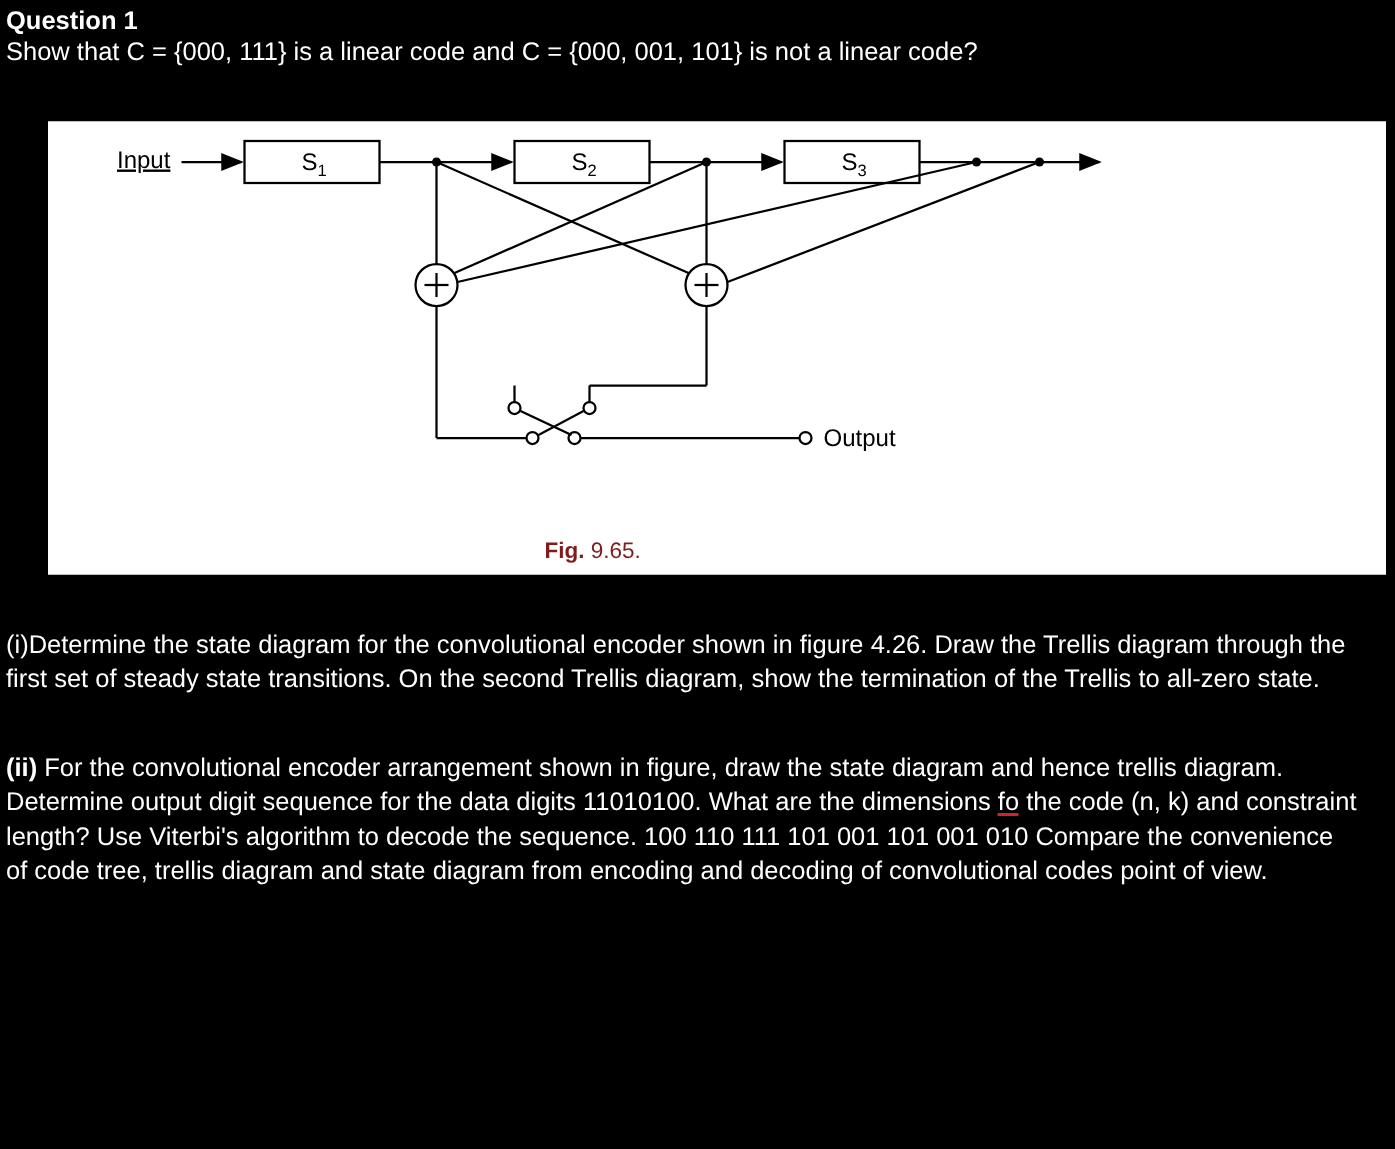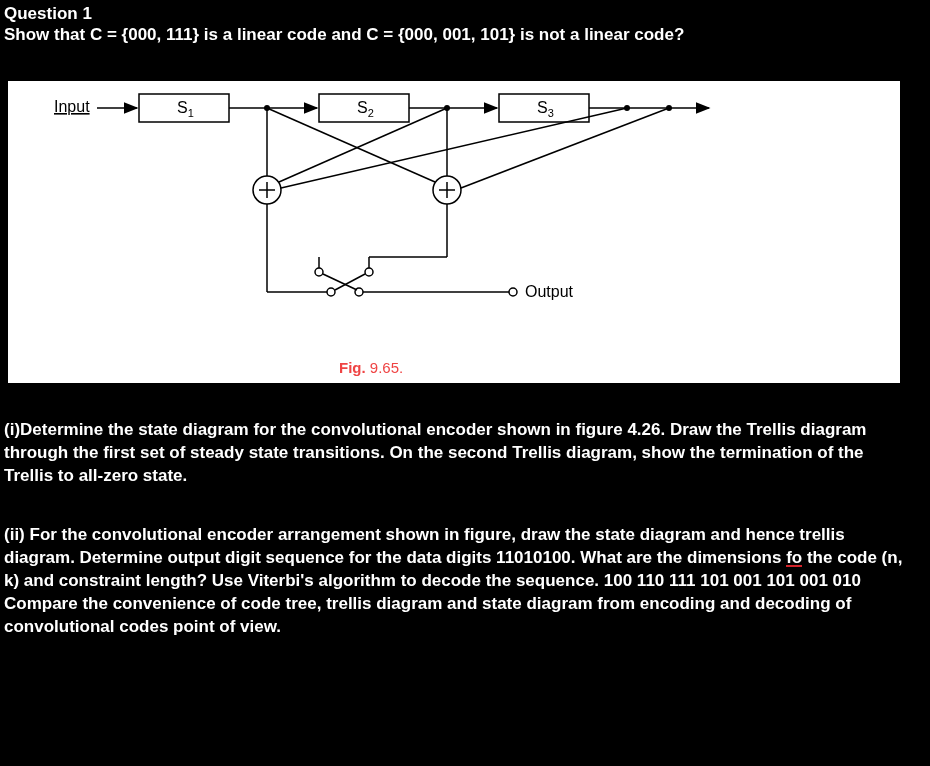--- a/index.html
+++ b/index.html
@@ -16,35 +16,34 @@
   .page {
     padding: 4px 24px 12px 4px;
   }
   .q-title {
     font-weight: bold;
     font-size: 17px;
   }
   .q-body {
     font-size: 17px;
     line-height: 1.35;
-    font-weight: bold;
   }
   .figure-box {
     background: #fff;
     border: 1px solid #fff;
-    margin: 34px 12px 18px 4px;
+    margin: 34px 12px 18px 28px;
     width: 890px;
     height: 300px;
     position: relative;
   }
   .fig-caption {
     position: absolute;
     left: 330px;
     bottom: 6px;
-    color: #ef4444;
+    color: #7f1d1d;
     font-size: 15px;
   }
   .fig-caption b { font-weight: bold; }
   svg { display:block; }
   .shift-box { fill:#fff; stroke:#000; stroke-width:1.5; }
   .shift-text { fill:#000; font-family: Arial; font-size:16px; }
   .line { stroke:#000; stroke-width:1.5; fill:none; }
   .dot { fill:#000; }
   .small-circle { fill:#fff; stroke:#000; stroke-width:1.5; }
   .plus { stroke:#000; stroke-width:1.5; }

